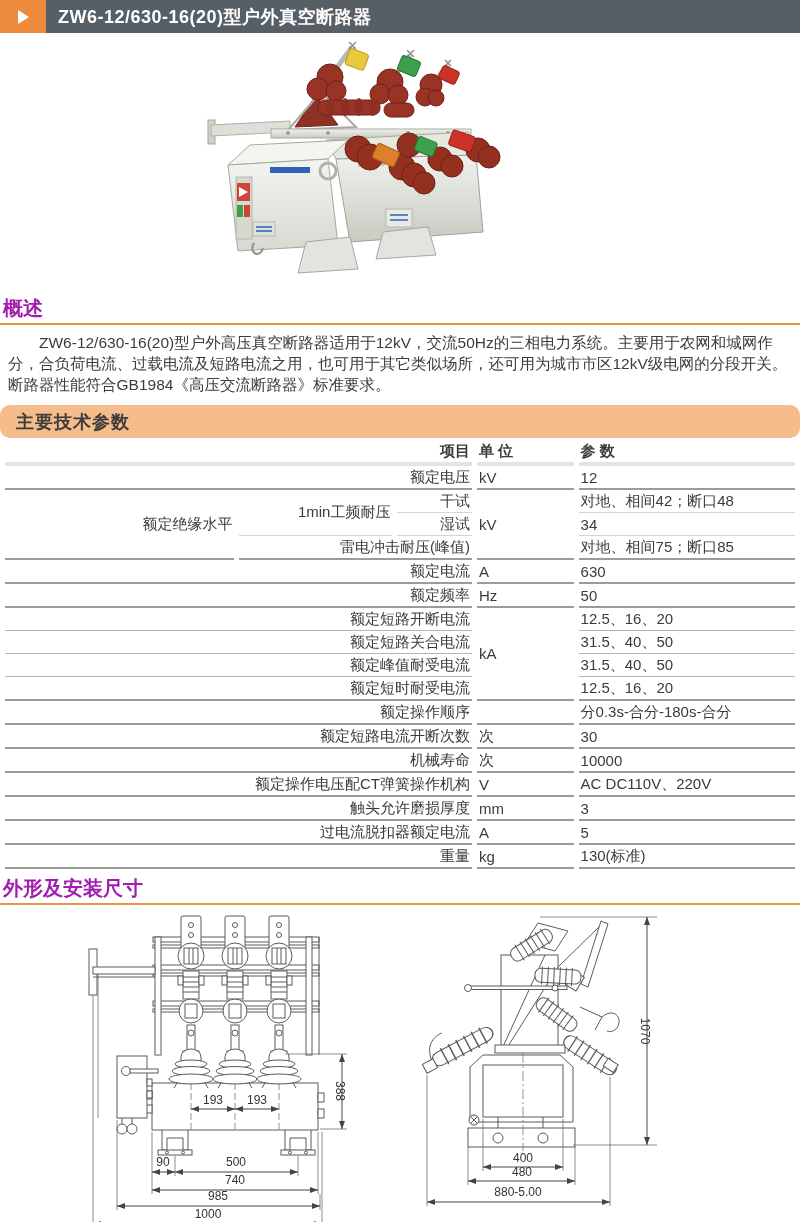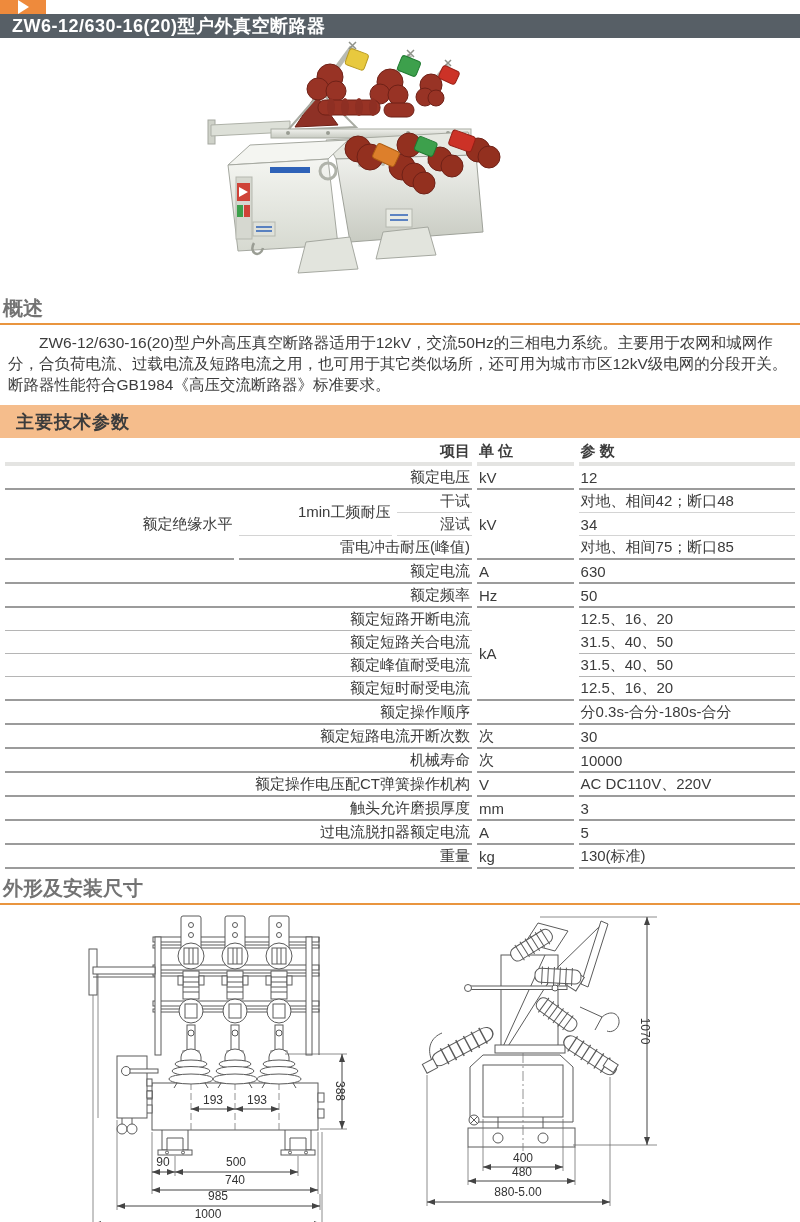--- a/index.html
+++ b/index.html
@@ -1,36 +1,36 @@
 <!DOCTYPE html>
 <html><head>
 <meta charset="utf-8">
 <style>
   html,body{margin:0;padding:0;background:#fff;}
   body{width:800px;height:1222px;overflow:hidden;font-family:"Liberation Sans","DejaVu Sans",sans-serif;color:#3a3a3a;}
   .page{position:relative;width:800px;height:1222px;background:#fff;}
 
   
-  .topbar{display:flex;height:33px;width:800px;flex-direction:column;}
+  .topbar{display:flex;height:33px;width:800px;}
   .topbar .mark{width:46px;height:33px;background:#EE8A3C;display:flex;align-items:center;justify-content:center;}
   .topbar .tri{width:0;height:0;border-left:11px solid #fff;border-top:7px solid transparent;border-bottom:7px solid transparent;}
   .topbar .bar{flex:1;height:33px;background:#575F66;display:flex;align-items:center;}
   .topbar .bar span{color:#fff;font-size:18px;font-weight:bold;padding-left:12px;letter-spacing:.5px;}
 
   
   .photo-wrap{height:252px;padding-top:4px;}
   .photo-wrap svg{display:block;margin-left:178px;}
 
   
-  .sect-title{font-size:20px;font-weight:bold;color:#737373;padding:0 0 0 3px;margin-top:6px;line-height:26px;}
+  .sect-title{font-size:20px;font-weight:bold;color:#a21caf;padding:0 0 0 3px;margin-top:6px;line-height:26px;}
   .orange-rule{height:2px;background:#E9953F;width:800px;margin-top:2px;}
 
   .overview-body{font-size:15.5px;line-height:21px;color:#3c3c3c;margin-top:7px;padding:0 8px;text-indent:2em;}
 
-  .peach-bar{margin-top:10px;height:33px;background:#F5BD8C;display:flex;align-items:center;}
+  .peach-bar{margin-top:10px;height:33px;background:#F5BD8C;display:flex;align-items:center;border-radius:10px;}
   .peach-bar span{font-size:18px;font-weight:bold;color:#3c3c3c;padding-left:16px;letter-spacing:1px;}
 
   
   table.specs{width:800px;table-layout:fixed;border-collapse:separate;border-spacing:5px 0;margin-top:2px;font-size:15px;color:#3b3b3b;}
   table.specs td{height:22px;padding:0 2px;vertical-align:middle;overflow:hidden;white-space:nowrap;}
   td.l{text-align:right;}
   td.c{text-align:left;}
   td.hd{font-weight:bold;}
   .bh{border-bottom:4px solid #e4e4e2;}
   .bd{border-bottom:2px solid #9b9b9b;}

